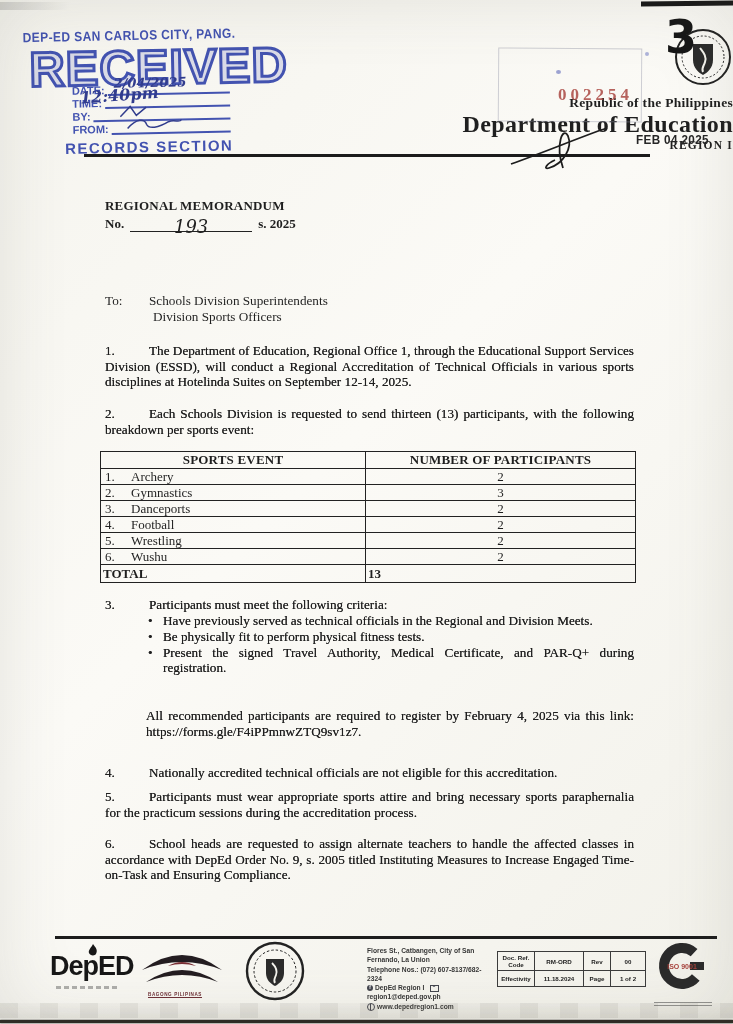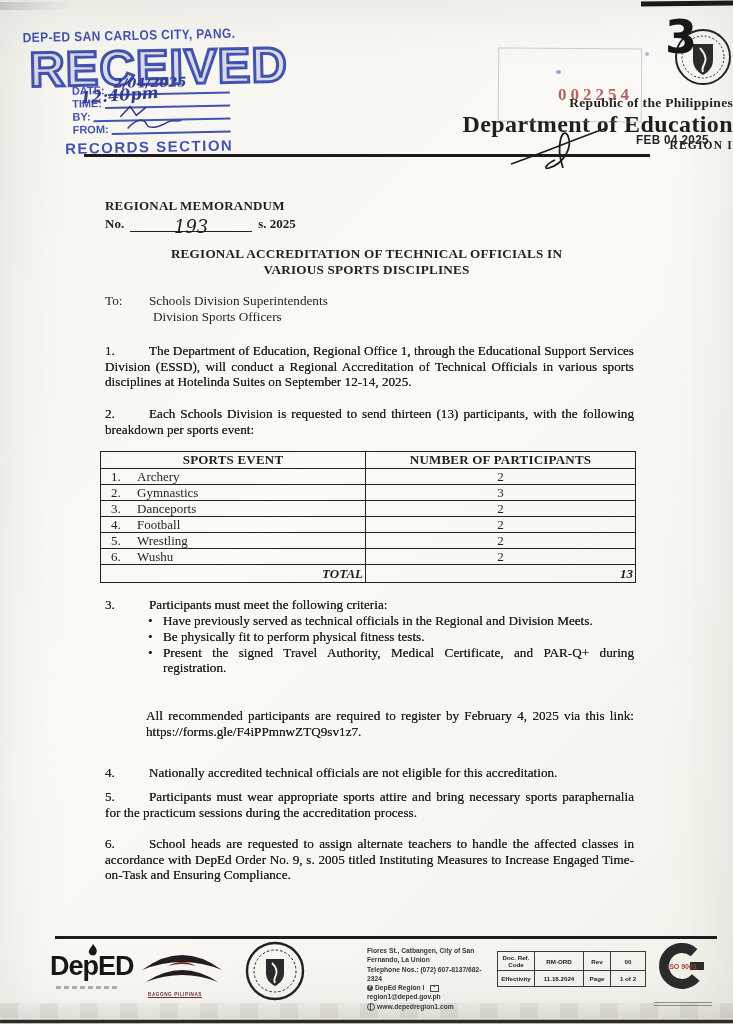--- a/index.html
+++ b/index.html
@@ -61,24 +61,24 @@
   .b-item{display:flex;text-align:justify;}
   .b-item .bm{width:15px;flex:none;}
   .b-item .bt{flex:1;text-align:justify;}
   .note{left:146px;width:488px;top:708px;text-align:justify;font-size:13.2px;line-height:15.8px;text-shadow:0 0 .35px #3a3a3a;}
 
   
   .sports-table{left:100px;top:451px;width:536px;border-collapse:collapse;font-size:13px;table-layout:fixed;}
   .sports-table th,.sports-table td{border:1.6px solid #222;padding:0 2px;height:15px;line-height:14px;}
   .sports-table th{font-weight:700;height:16px;text-align:center;letter-spacing:.2px;}
   .sports-table .c1{width:260px;}
-  .sports-table td.ev{text-align:left;padding-left:10px;}
+  .sports-table td.ev{text-align:left;padding-left:4px;}
   .sports-table td.ev .rn{display:inline-block;width:26px;}
   .sports-table td.val{text-align:center;}
-  .sports-table .totrow td{font-weight:700;height:17px;text-align:right;font-style:italic;}
+  .sports-table .totrow td{font-weight:700;height:17px;text-align:left;}
 
   
   .f-rule{left:55px;top:936px;width:662px;height:2.5px;background:#1d1d1d;}
   .deped-logo{left:50px;top:951px;font-family:"Liberation Sans",sans-serif;font-weight:800;font-size:27px;
     letter-spacing:-1px;color:#171717;}
   .deped-sub{left:56px;top:986px;width:62px;height:3px;opacity:.45;
     background:repeating-linear-gradient(90deg,#555 0 5px,transparent 5px 8px);}
   .bird{left:138px;top:948px;}
   .bagong{left:148px;top:992px;font-family:"Liberation Sans",sans-serif;font-size:4.6px;font-weight:700;
     letter-spacing:.6px;color:#6e2f35;border-bottom:.5px solid #6e2f35;white-space:nowrap;}
@@ -169,24 +169,20 @@
     <path d="M6,46 C40,34 78,18 102,10" stroke="#1d1d1d" stroke-width="1.8" fill="none"></path>
     <path d="M58,50 C50,26 58,8 63,18 C68,30 58,46 44,50 C38,52 41,46 50,42" stroke="#1d1d1d" stroke-width="1.8" fill="none"></path>
   </svg>
 
   <div class="abs mh1">REGIONAL MEMORANDUM</div>
   <div class="abs noline">
     <span>No.</span>
     <span class="no-ul"><span class="hw-no">193</span></span>
     <span>s. 2025</span>
   </div>
-  <div class="abs title">
-    <div>REGIONAL ACCREDITATION OF TECHNICAL OFFICIALS IN</div>
-    <div>VARIOUS SPORTS DISCIPLINES</div>
-  </div>
   <div class="abs to">
     <span class="tol">To:</span>
     <span>
       <div>Schools Division Superintendents</div>
       <div class="toline2">Division Sports Officers</div>
     </span>
   </div>
 
   <div class="abs para p1"><span class="pnum">1.</span><span>The Department of Education, Regional Office 1, through the Educational Support Services Division (ESSD), will conduct a Regional Accreditation of Technical Officials in various sports disciplines at Hotelinda Suites on September 12-14, 2025.</span></div>
   <div class="abs para p2"><span class="pnum">2.</span><span>Each Schools Division is requested to send thirteen (13) participants, with the following breakdown per sports event:</span></div>

